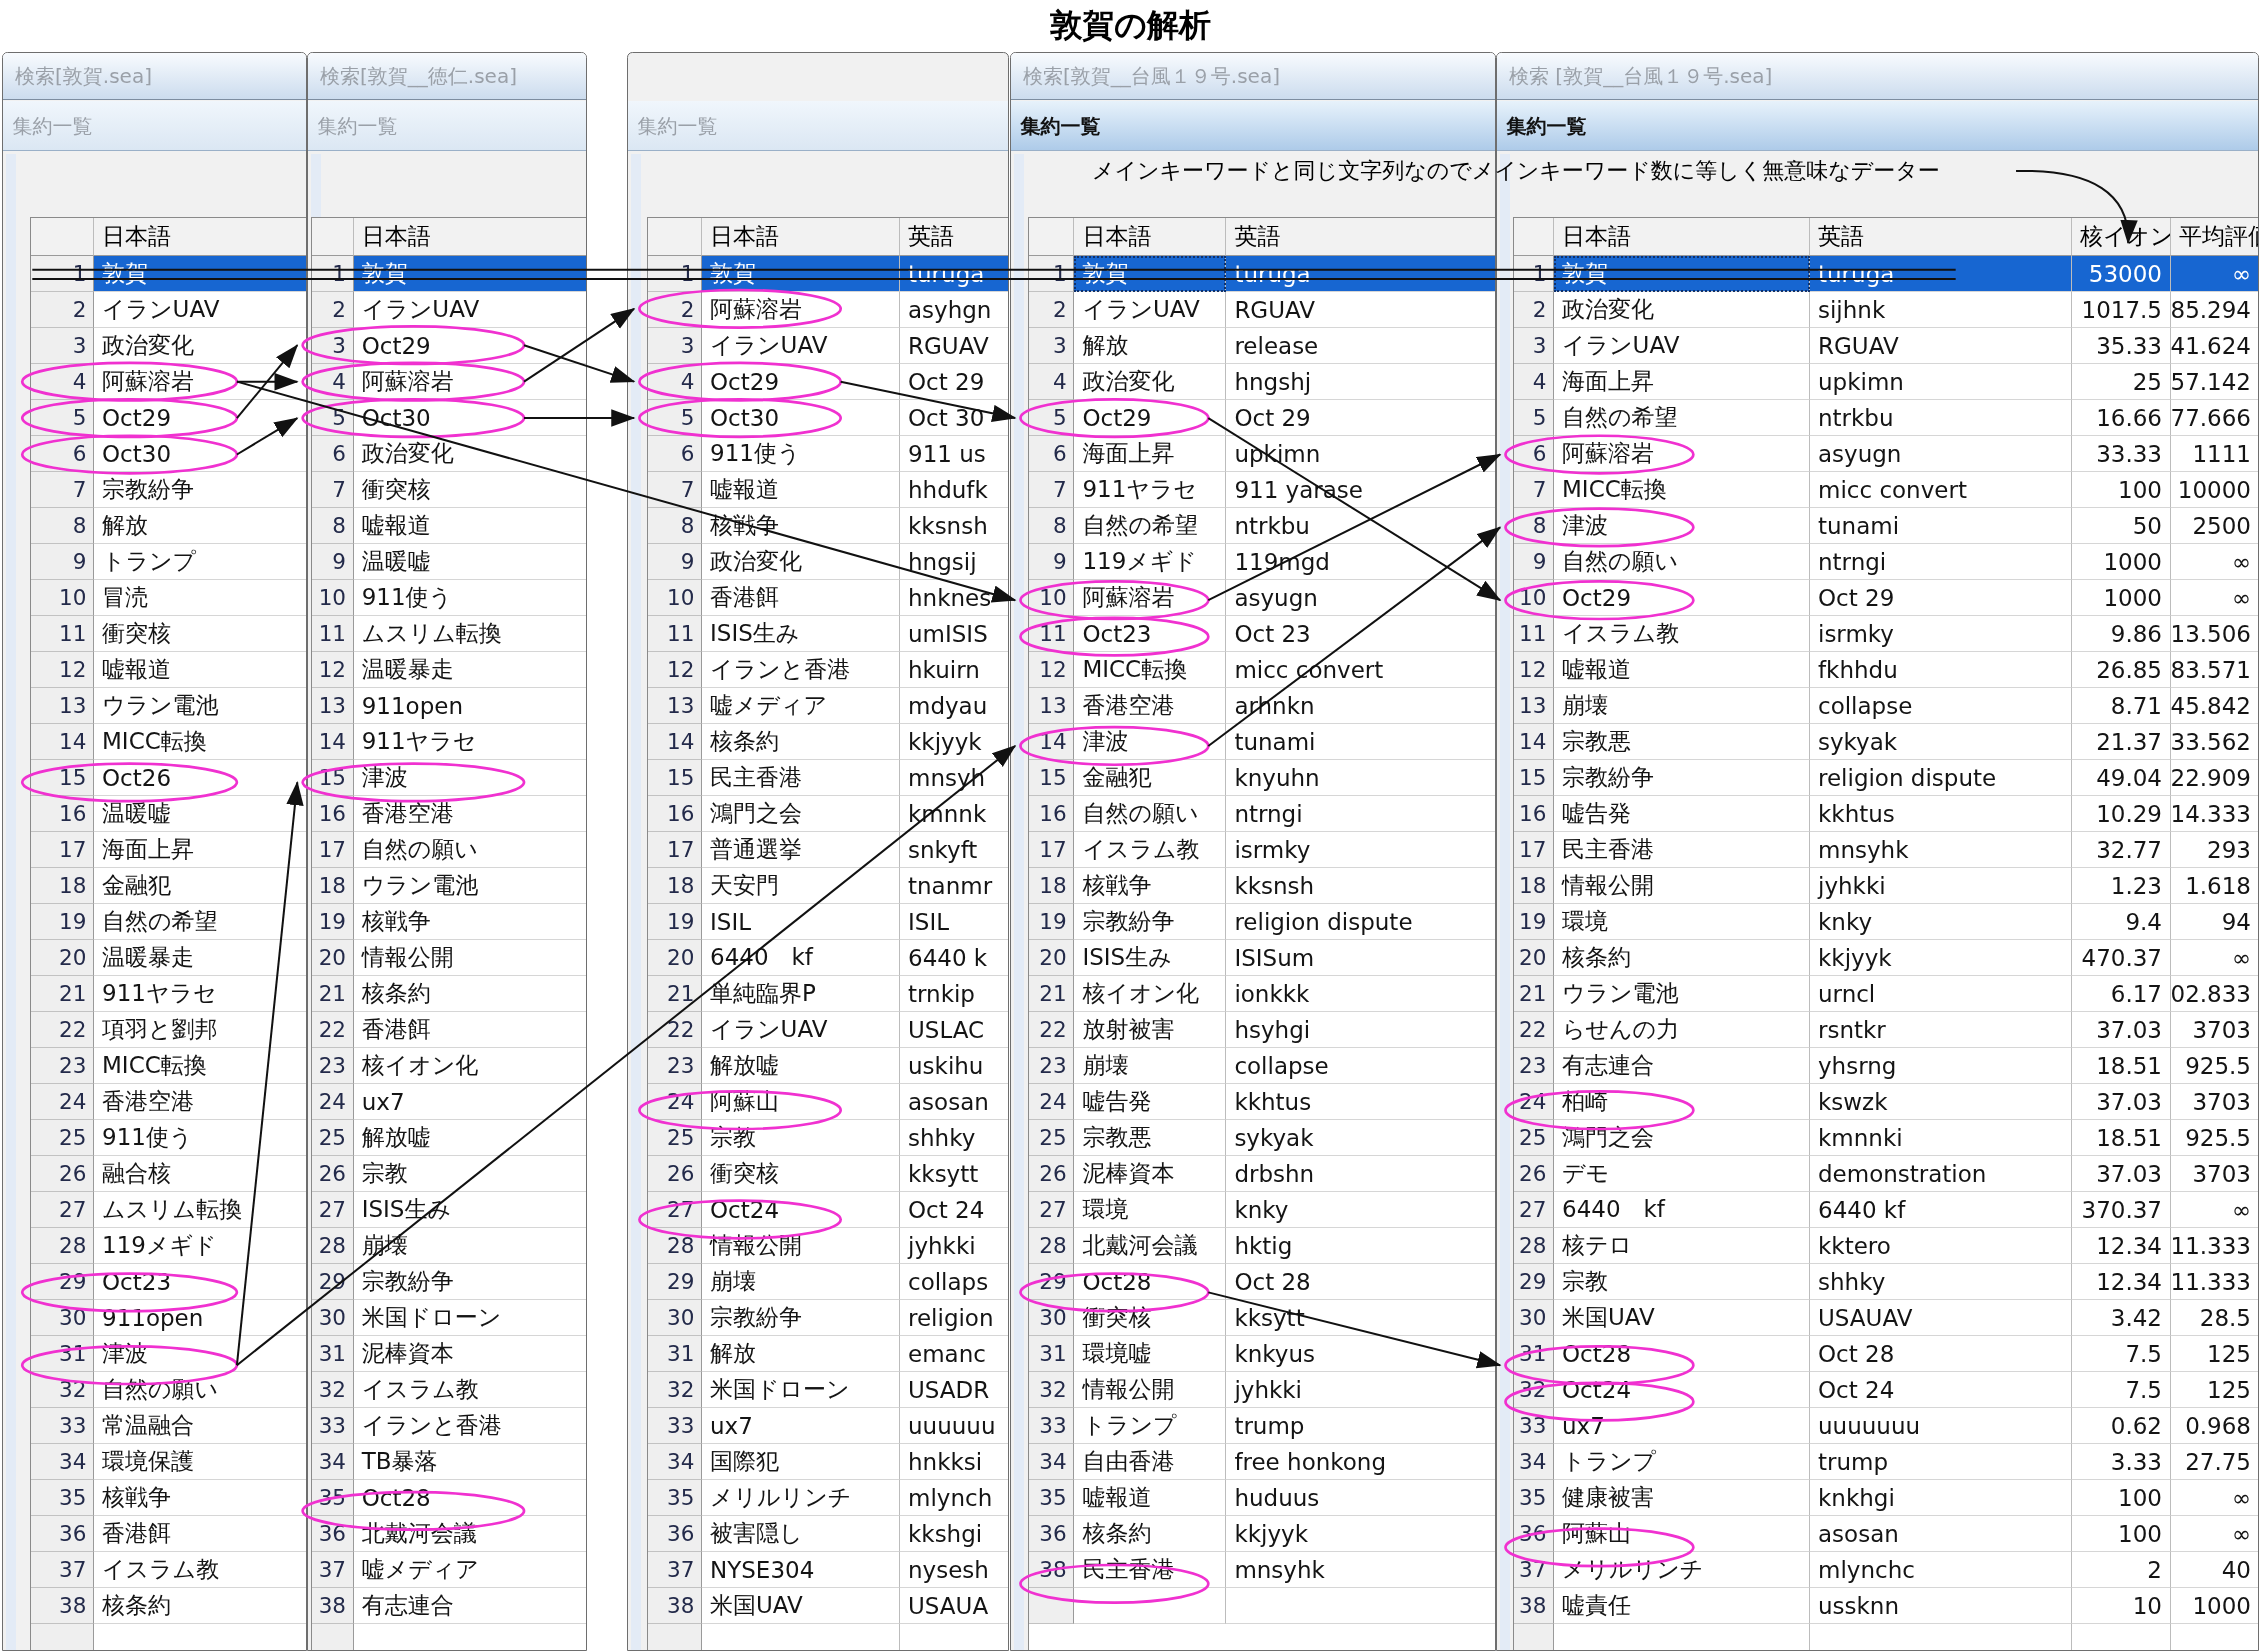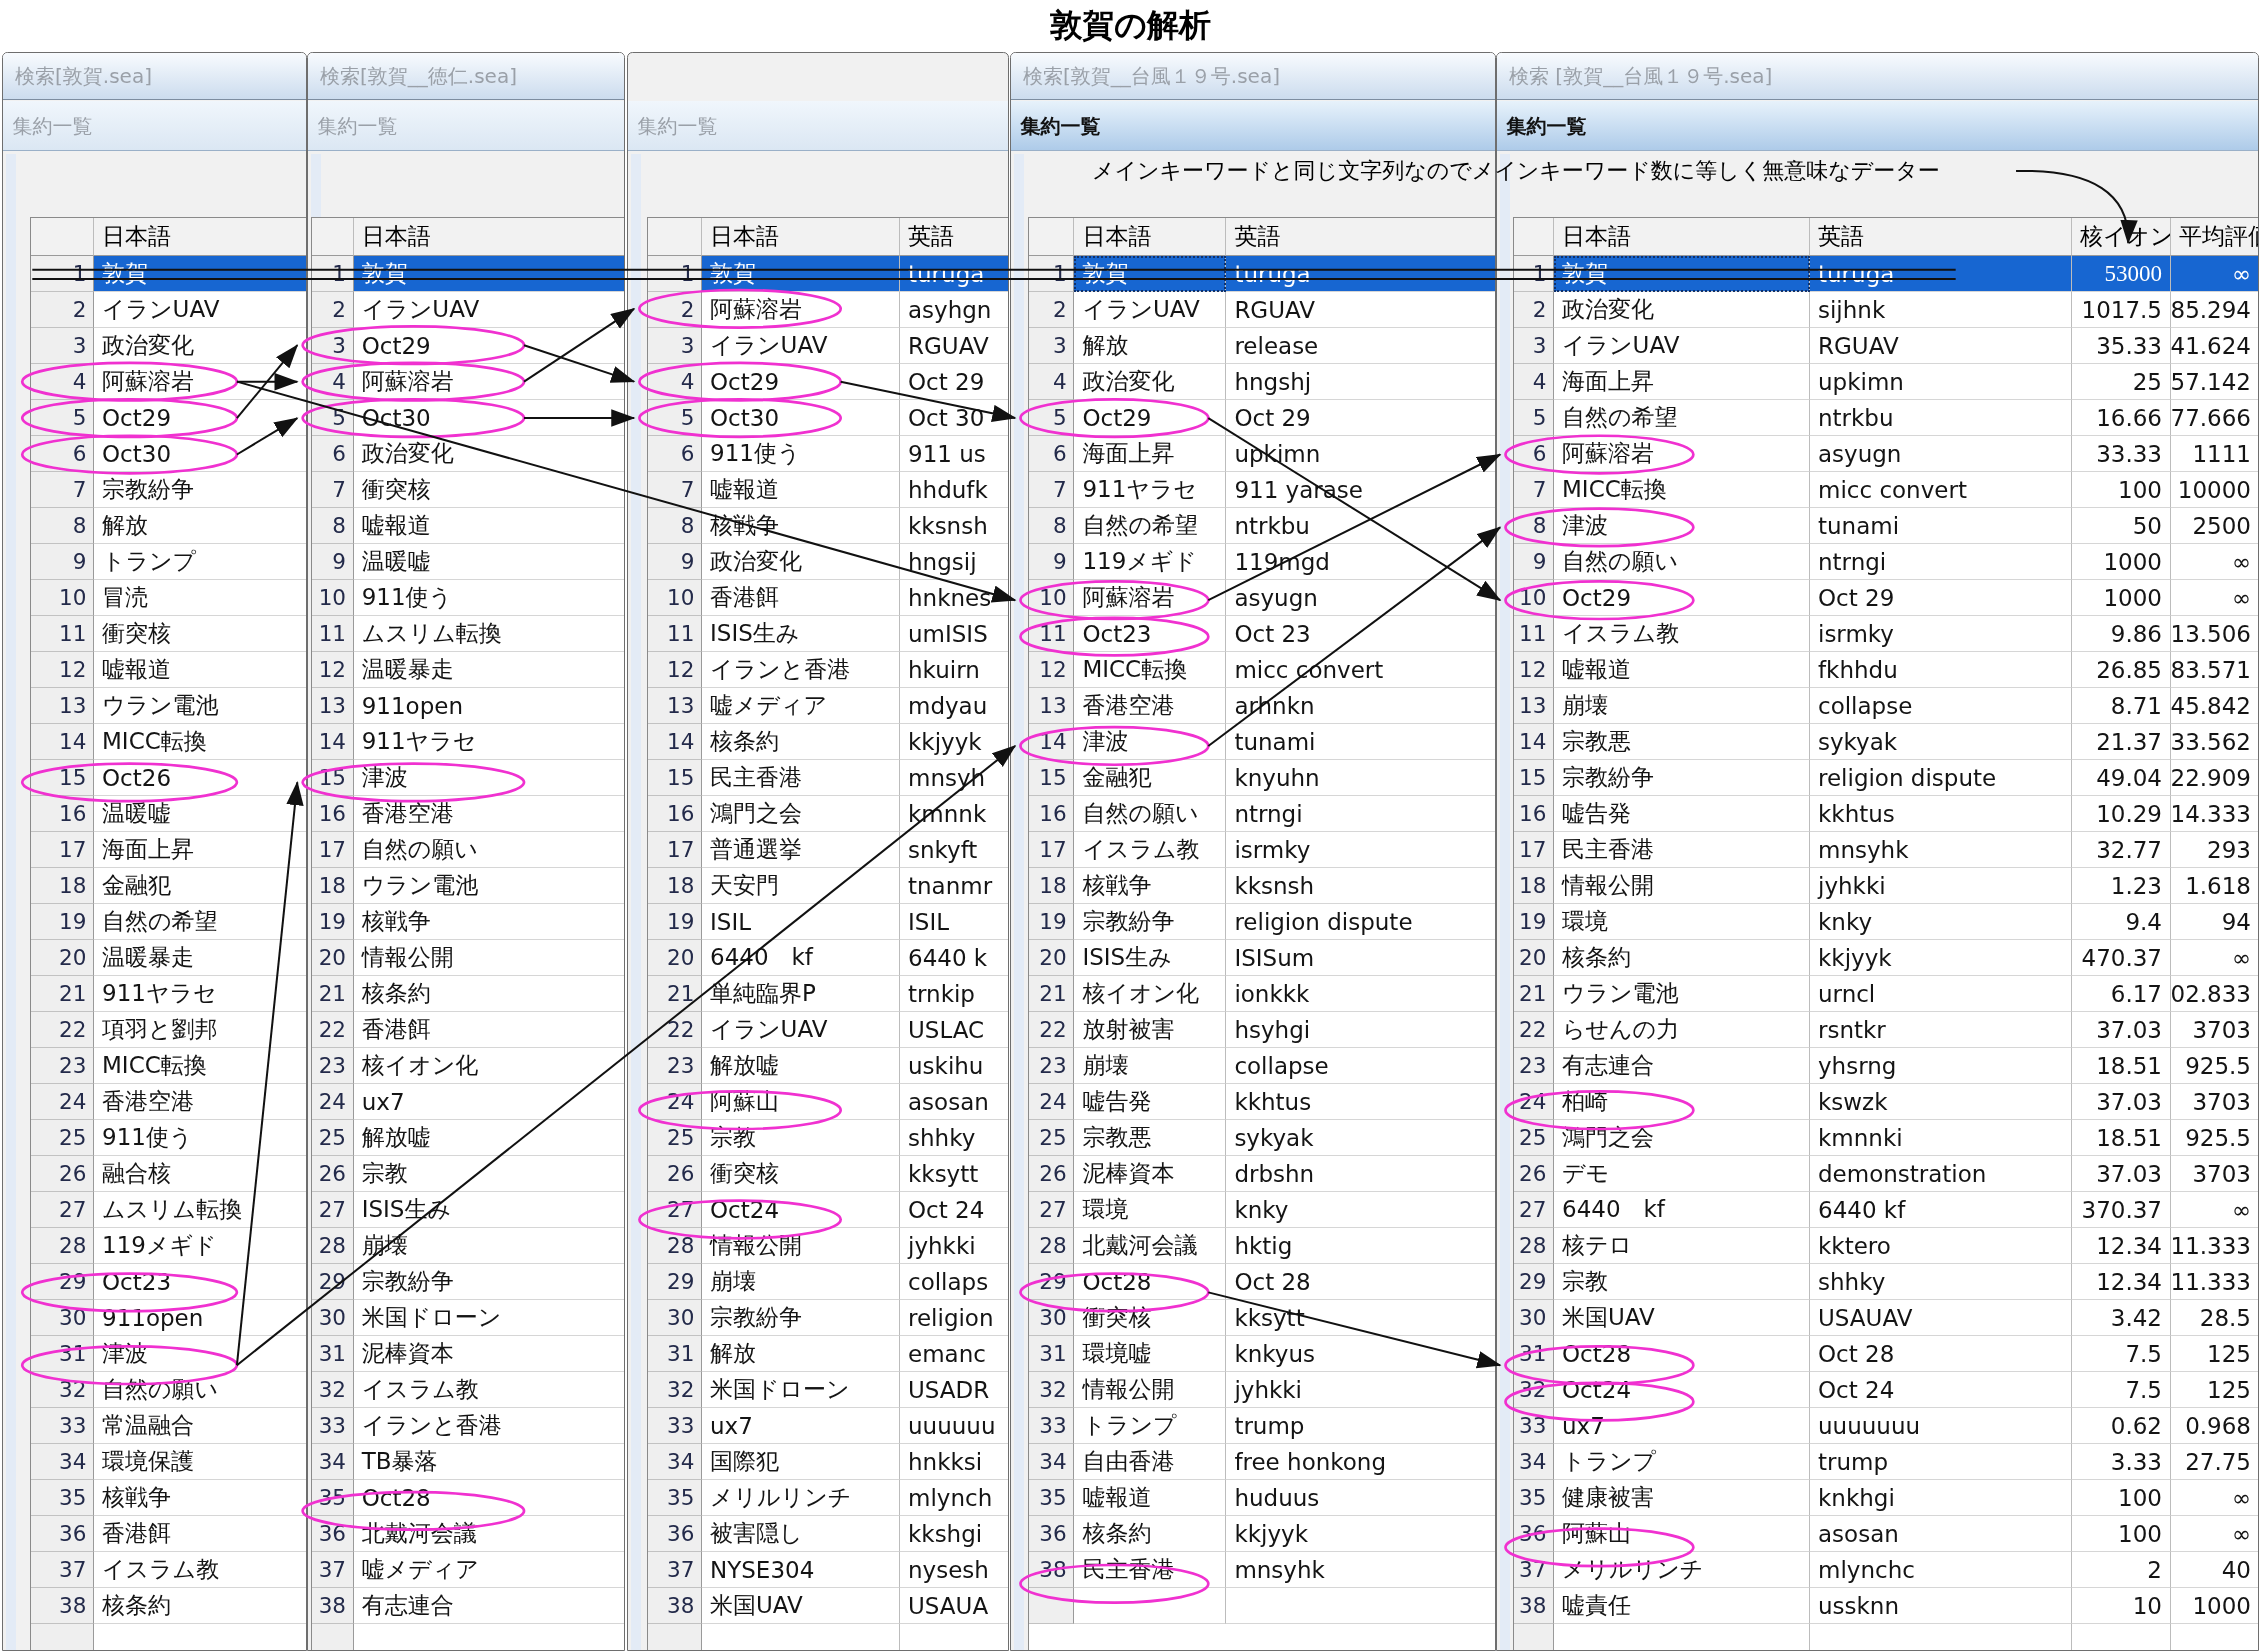--- a/index.html
+++ b/index.html
@@ -199,21 +199,21 @@
           <div class="trow" style="height: 36px;">
             <div class="cell num" style="width: 63px; height: 36px;">38</div>
             <div class="cell txt" style="width: 282px; height: 36px;">核条約</div>
           </div>
           <div class="trow" style="height: 36px;">
             <div class="cell num" style="width: 63px; height: 36px;"></div>
             <div class="cell txt" style="width: 282px; height: 36px;"></div>
           </div>
         </div>
       </div>
-      <div class="win" style="left: 307px; width: 318px;">
+      <div class="win" style="left: 307px; width: 280px;">
         <div class="titlebar">検索[敦賀__徳仁.sea]</div>
         <div class="aggbar">集約一覧</div>
         <div class="strip"></div>
         <div class="tbl" style="left: 2.7px; top: 164px; bottom: -1.3px; width: 326px;">
           <div class="trow" style="height: 38px;">
             <div class="cell hdr" style="width: 42px; height: 38px;"></div>
             <div class="cell hdr" style="width: 282px; height: 38px;">日本語</div>
           </div>
           <div class="trow sel" style="height: 36px;">
             <div class="cell num" style="width: 42px; height: 36px;">1</div>
@@ -790,21 +790,21 @@
             <div class="cell hdr" style="width: 40px; height: 38px;"></div>
             <div class="cell hdr" style="width: 256px; height: 38px;">日本語</div>
             <div class="cell hdr" style="width: 262px; height: 38px;">英語</div>
             <div class="cell hdr" style="width: 99px; height: 38px;">核イオン化</div>
             <div class="cell hdr" style="width: 89px; height: 38px;">平均評価</div>
           </div>
           <div class="trow sel" style="height: 36px;">
             <div class="cell num" style="width: 40px; height: 36px;">1</div>
             <div class="cell txt focus" style="width: 256px; height: 36px;">敦賀</div>
             <div class="cell txt" style="width: 262px; height: 36px;">turuga</div>
-            <div class="cell rnum" style="width: 99px; height: 36px; font-family: Liberation Serif, serif;">53000</div>
+            <div class="cell rnum" style="width: 99px; height: 36px;">53000</div>
             <div class="cell rnum" style="width: 89px; height: 36px;">∞</div>
           </div>
           <div class="trow" style="height: 36px;">
             <div class="cell num" style="width: 40px; height: 36px;">2</div>
             <div class="cell txt" style="width: 256px; height: 36px;">政治変化</div>
             <div class="cell txt" style="width: 262px; height: 36px;">sijhnk</div>
             <div class="cell rnum" style="width: 99px; height: 36px;">1017.5</div>
             <div class="cell rnum" style="width: 89px; height: 36px;">5985.294</div>
           </div>
           <div class="trow" style="height: 36px;">

